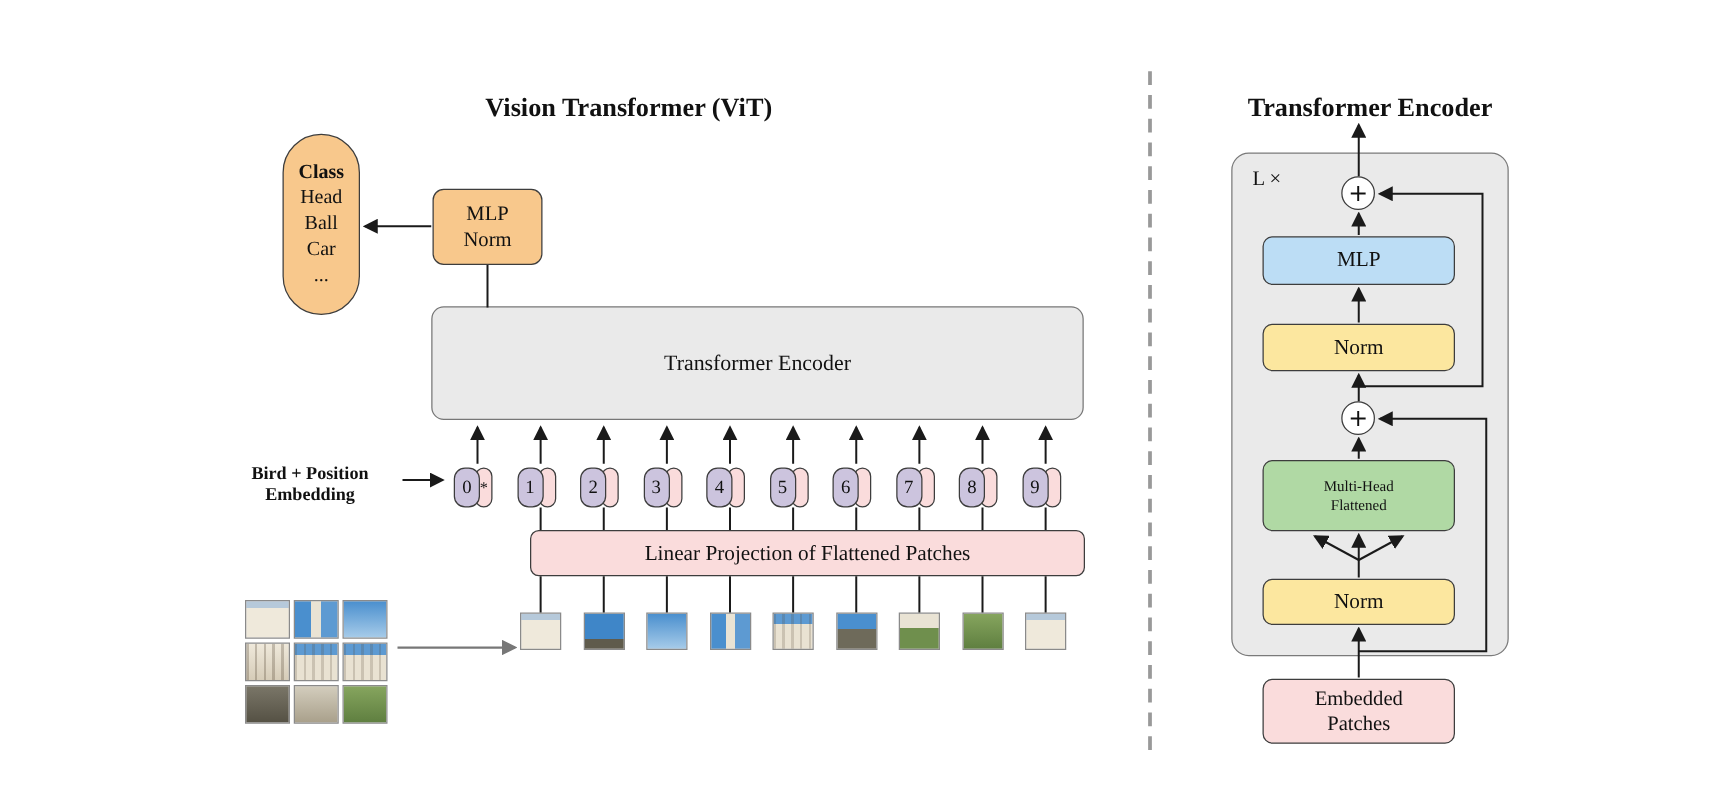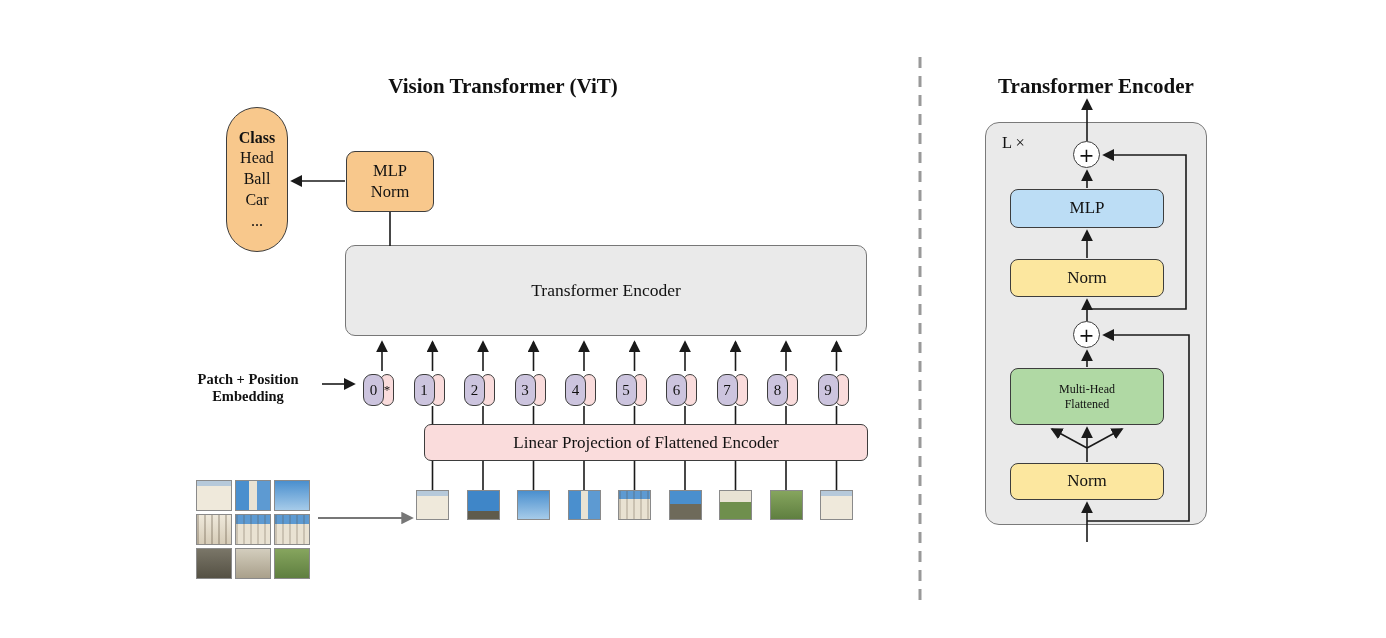--- a/index.html
+++ b/index.html
@@ -169,21 +169,21 @@
   <div class="box mlp-head">
     <div>MLP</div>
     <div>Norm</div>
   </div>
 
   <div class="box encoder-big">
     <span>Transformer Encoder</span>
   </div>
 
   <div class="pp-label abs">
-    <div>Patch + Position</div>
+    <div>Bird + Position</div>
     <div>Embedding</div>
   </div>
 
 
   <div class="token" style="left:363px;">
     <span class="pos">0</span>
     <span class="pat">*</span>
   </div>
   <div class="token" style="left:413.5px;">
     <span class="pos">1</span>
@@ -216,21 +216,21 @@
   <div class="token" style="left:767px;">
     <span class="pos">8</span>
     <span class="pat"></span>
   </div>
   <div class="token" style="left:817.5px;">
     <span class="pos">9</span>
     <span class="pat"></span>
   </div>
 
   <div class="box linproj">
-    <span>Linear Projection of Flattened Encoder</span>
+    <span>Linear Projection of Flattened Patches</span>
   </div>
 
   <div class="grid">
     <div class="gcell v-white-building"></div>
     <div class="gcell v-sky-spire"></div>
     <div class="gcell v-sky"></div>
     <div class="gcell v-facade"></div>
     <div class="gcell v-facade-sky"></div>
     <div class="gcell v-facade-sky"></div>
     <div class="gcell v-dark"></div>
@@ -266,14 +266,18 @@
   <div class="box enc-box b-norm-top">
     <span>Norm</span>
   </div>
   <div class="box enc-box b-mha">
     <div>Multi-Head</div>
     <div>Flattened</div>
   </div>
   <div class="box enc-box b-norm-bottom">
     <span>Norm</span>
   </div>
+  <div class="box enc-box b-embp">
+    <div>Embedded</div>
+    <div>Patches</div>
+  </div>
 
 </div>
 
 </body></html>

